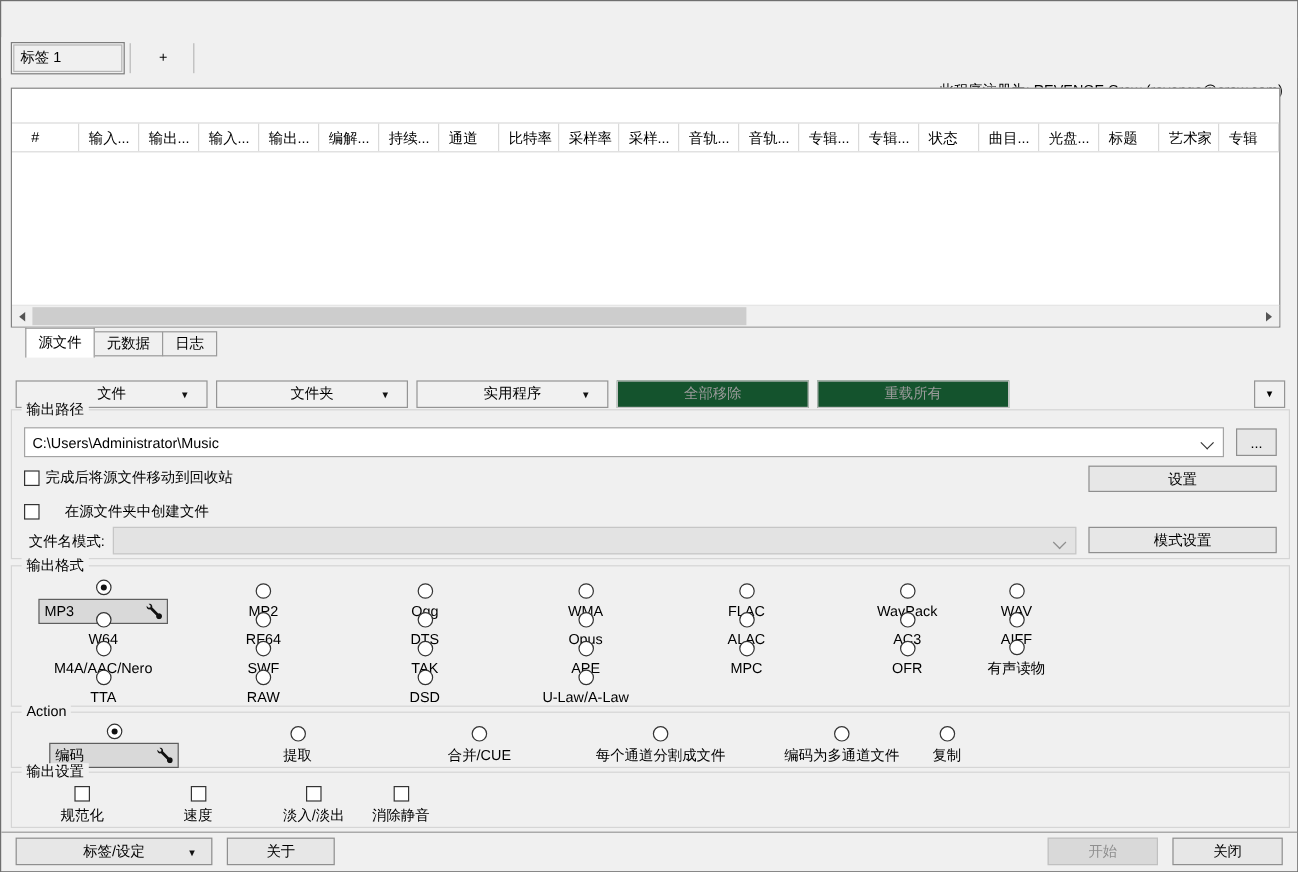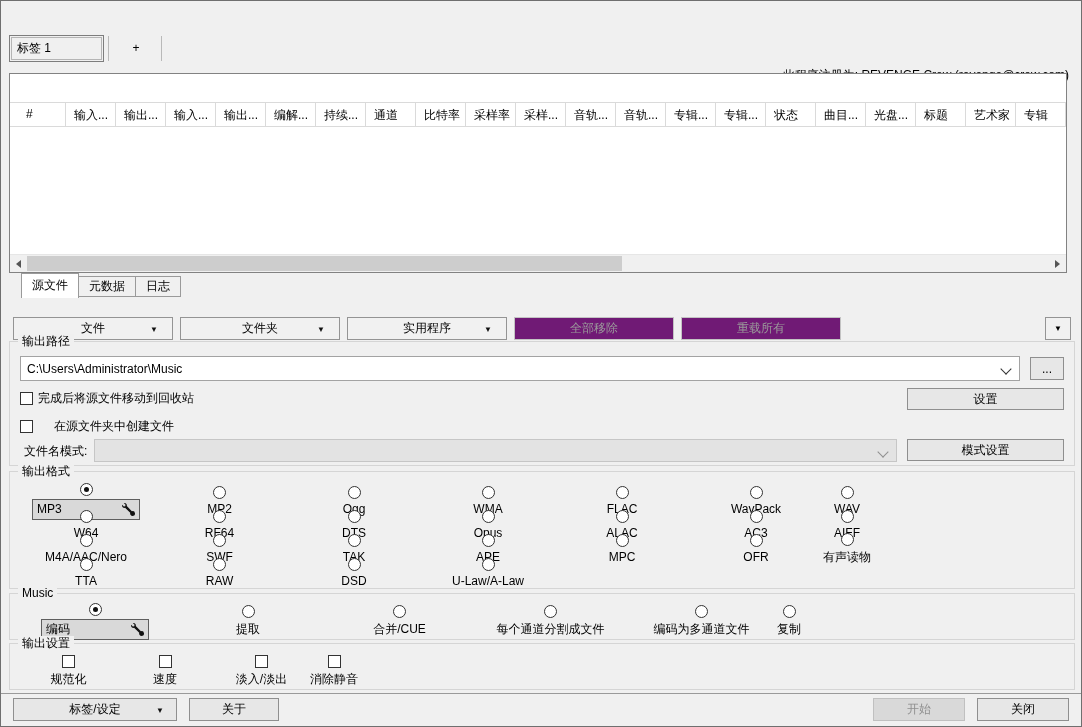--- a/index.html
+++ b/index.html
@@ -42,21 +42,21 @@
   
   .view-tabs{position:absolute;left:8px;top:272px;display:flex;align-items:flex-start;height:26px;}
   .vtab{box-sizing:border-box;border:1px solid #9a9a9a;background:#f0f0f0;height:21px;margin-top:3px;
         padding:0 10px;line-height:19px;margin-left:-1px;}
   .vtab.active{background:#fff;height:25px;margin-top:0;line-height:23px;border-bottom:none;z-index:2;margin-left:12px;}
 
   
   .toolbar{position:absolute;left:12px;top:316px;width:1058px;display:flex;}
   .tbtn{flex:none;width:160px;height:23px;box-sizing:border-box;border:1px solid #949494;background:#f1f1f1;
         display:flex;align-items:center;justify-content:center;position:relative;margin-right:7px;}
-  .tbtn.disabled{background:#701a75;border-color:#c3c3c3;color:#9b9b9b;}
+  .tbtn.disabled{background:#14532d;border-color:#c3c3c3;color:#9b9b9b;}
   .tarrow{position:absolute;right:14px;top:7px;font-size:8px;color:#111;}
   .tb-spacer{flex:1;}
   .mini-drop{flex:none;width:26px;height:23px;box-sizing:border-box;border:1px solid #949494;background:#f1f1f1;
              display:flex;align-items:center;justify-content:center;font-size:8px;}
 
   
   .group{position:absolute;left:8px;width:1066px;border:1px solid #d5d5d5;box-sizing:border-box;}
   .group-label{position:absolute;top:-8px;left:8px;background:#f0f0f0;padding:0 4px;line-height:15px;}
   .g-path{top:340px;height:125px;}
   .g-format{top:470px;height:118px;}
@@ -318,21 +318,21 @@
           <span>DSD</span>
         </label>
         <label class="opt">
           <span class="radio"></span>
           <span>U-Law/A-Law</span>
         </label>
       </div>
   </div>
 
   <div class="group g-action">
-    <span class="group-label">Music</span>
+    <span class="group-label">Action</span>
     <div class="opt-grid act-grid">
         <label class="opt">
           <span class="radio sel"></span>
           <span class="selbox">
             <span>编码</span>
             <span class="wrench">
               <svg width="13" height="13" viewBox="0 0 16 16" fill="#111">
                 <path d="M.102 2.223A3.004 3.004 0 0 0 3.78 5.897l6.341 6.252A3.003 3.003 0 0 0 13 16a3 3 0 1 0-.851-5.878L5.897 3.781A3.004 3.004 0 0 0 2.223.1l2.141 2.142L4 4l-1.757.364L.102 2.223z"></path>
               </svg>
             </span>

